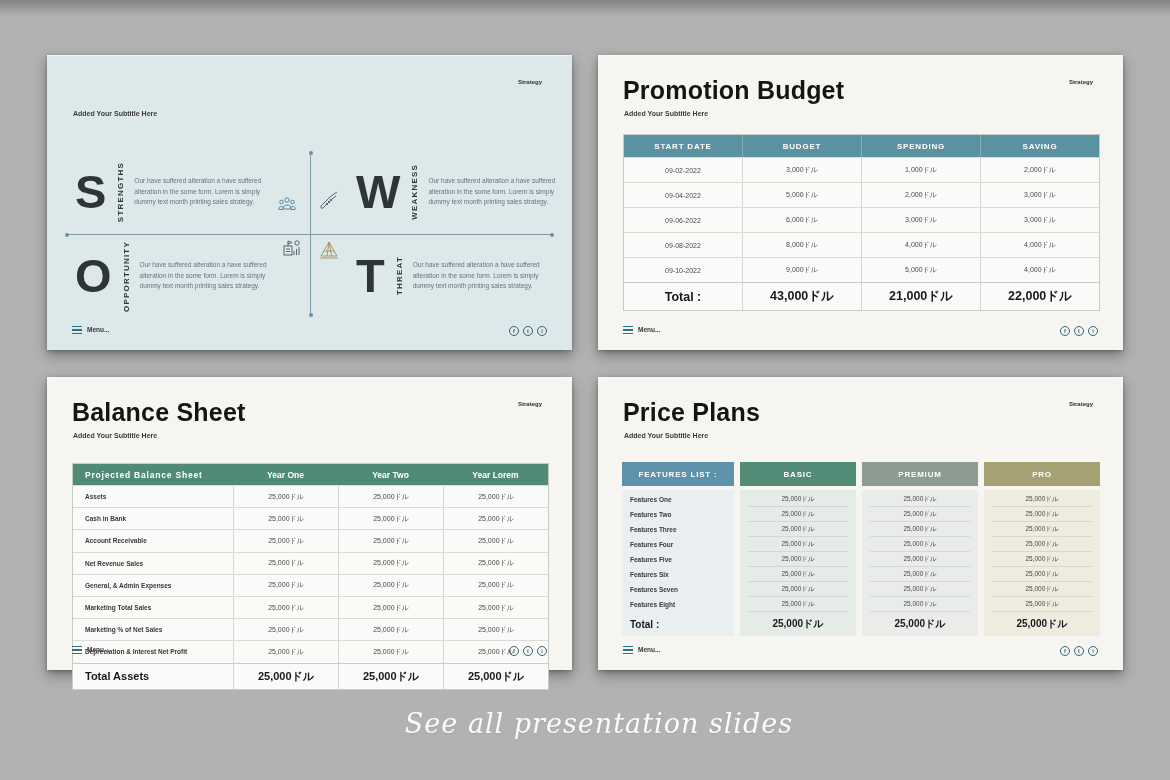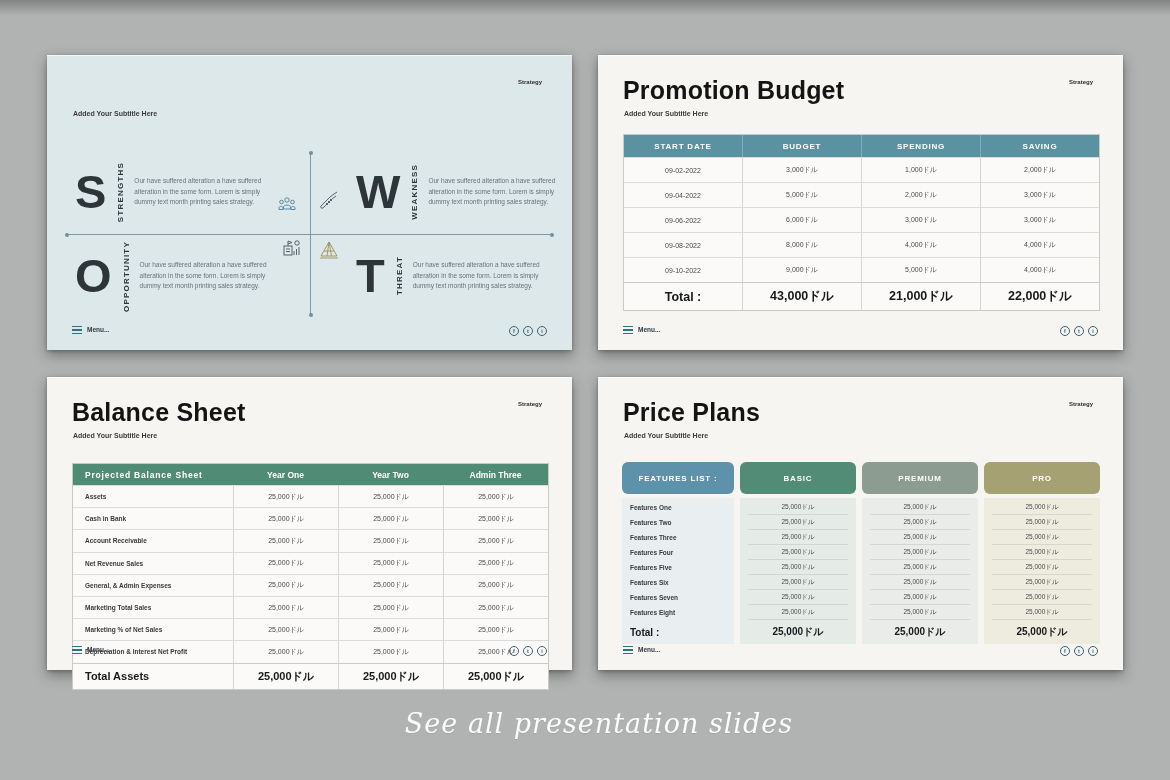--- a/index.html
+++ b/index.html
@@ -77,22 +77,22 @@
   .bs-row div:not(.c0) { flex:1; font-size:7px; color:#4a4a4a; }
   .bs-row div + div, .bs-total div + div { border-left:1px solid #d3d6d2; }
   .bs-total { height:26px; border-top:1px solid #c9cdc9; }
   .bs-total .c0 { width:160px; justify-content:flex-start; padding-left:12px; font-size:11px; font-weight:bold; color:#17191b; }
   .bs-total div:not(.c0) { flex:1; font-size:11px; font-weight:bold; color:#17191b; }
 
   
   .pp-wrap { position:absolute; left:24px; top:84px; width:478px; display:flex; gap:6px; }
   .pp-col { flex:1; display:flex; flex-direction:column; }
   .pp-col.feat { flex:0 0 112px; }
-  .pp-head { height:32px; display:flex; align-items:center; justify-content:center;
-    color:#fff; font-size:8px; font-weight:bold; letter-spacing:0.8px;border-radius:6px; }
+  .pp-head { height:24px; display:flex; align-items:center; justify-content:center;
+    color:#fff; font-size:8px; font-weight:bold; letter-spacing:0.8px; }
   .pp-head.feat-h { background:#5e92ab; }
   .pp-head.basic-h { background:#538c76; }
   .pp-head.prem-h { background:#8d9c90; }
   .pp-head.pro-h { background:#a5a173; }
   .pp-body { margin-top:4px; padding-top:2px; }
   .feat .pp-body { background:#e9eef1; }
   .basic .pp-body { background:#e5ece8; }
   .prem .pp-body { background:#eaecea; }
   .pro .pp-body { background:#eeebdf; }
   .pp-cell { height:15px; display:flex; align-items:center; justify-content:center;
@@ -258,21 +258,21 @@
   <div class="slide" style="left:47px; top:377px; height:293px;">
     <div class="s-title">Balance Sheet</div>
     <div class="s-sub">Added Your Subtitle Here</div>
     <div class="s-brand">Strategy</div>
 
     <div class="tbl bs-tbl">
       <div class="trow bs-head">
         <div class="c0">Projected Balance Sheet</div>
         <div>Year One</div>
         <div>Year Two</div>
-        <div>Admin Three</div>
+        <div>Year Lorem</div>
       </div>
       <div class="trow bs-row">
         <div class="c0">Assets</div>
         <div>25,000ドル</div>
         <div>25,000ドル</div>
         <div>25,000ドル</div>
       </div>
       <div class="trow bs-row">
         <div class="c0">Cash in Bank</div>
         <div>25,000ドル</div>

